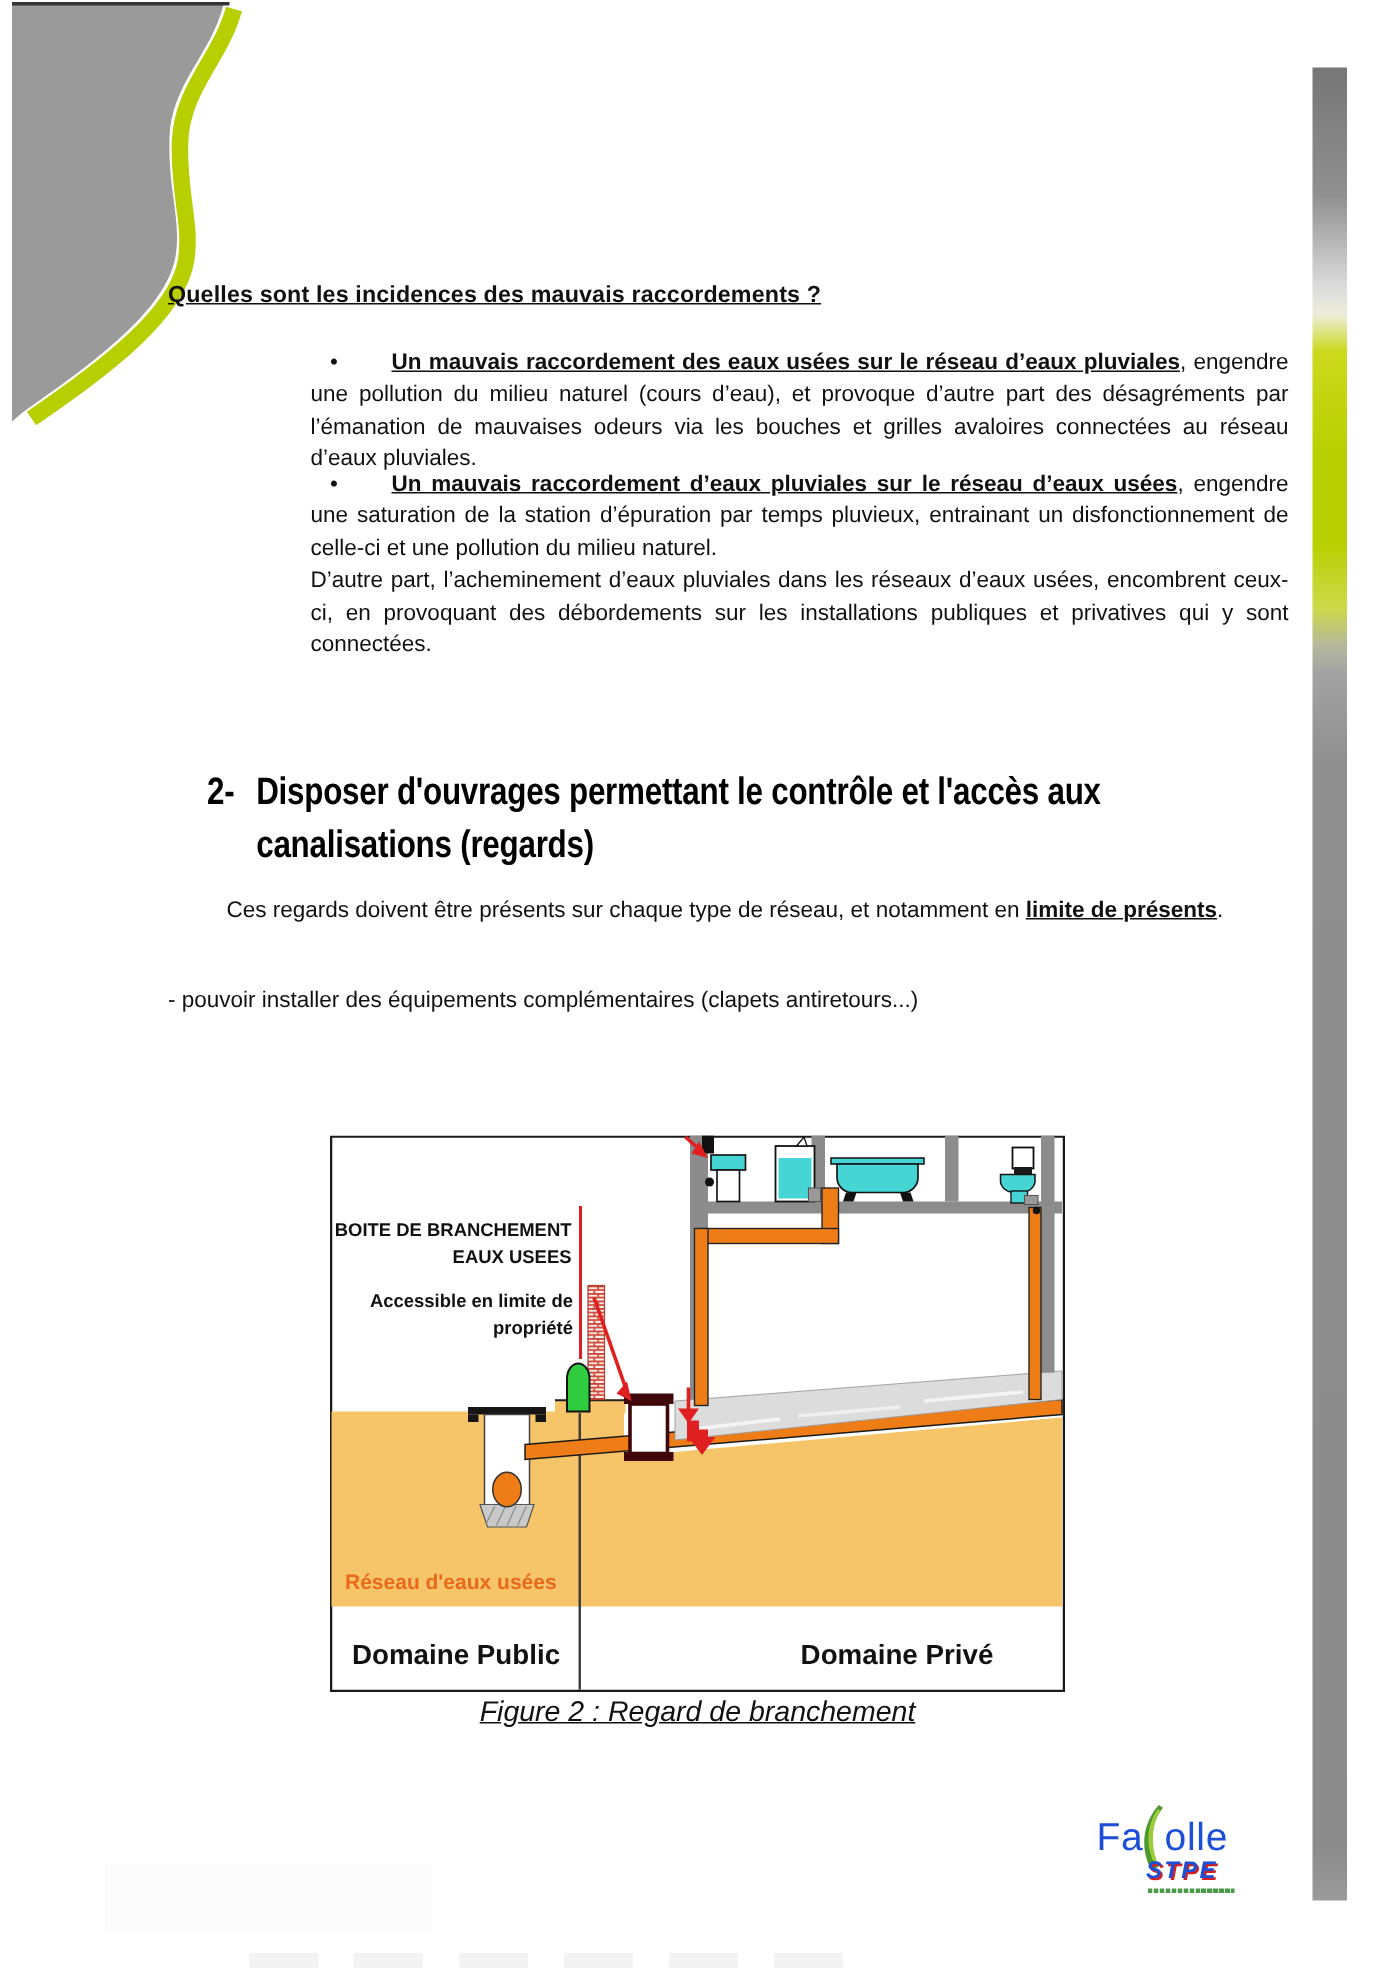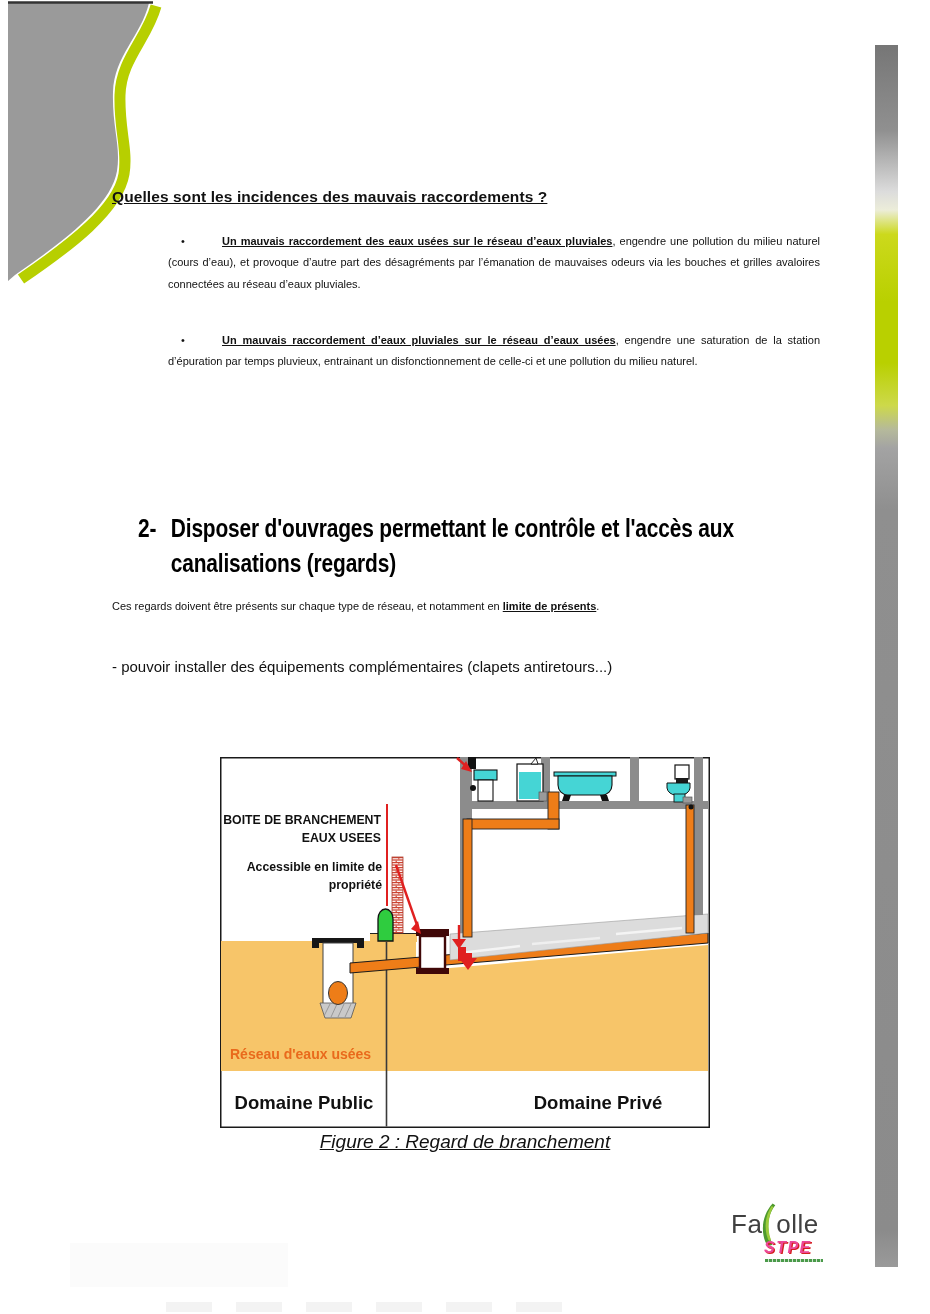--- a/index.html
+++ b/index.html
@@ -9,21 +9,21 @@
     margin:0 auto;
     padding-left:40px;
   }
   .abs{position:absolute;}
   
   .h1{
     left:112px;top:188px;font-size:15.5px;font-weight:bold;
     text-decoration:underline;letter-spacing:.1px;white-space:nowrap;
   }
   
-  .textblock{width:708px;font-size:11px;line-height:21.4px;}
+  .textblock{width:708px;font-size:15px;line-height:21.4px;margin-left:39px;}
   .bp{margin:0 0 0 56px;text-align:justify;}
   .bp .bullet{display:inline-block;width:54px;padding-left:13px;box-sizing:border-box;}
   .lead{font-weight:bold;text-decoration:underline;}
   .cont{margin:0 0 0 56px;text-align:justify;}
   
   .h2wrap{
     left:138px;top:511px;display:flex;font-weight:bold;font-size:25.5px;
     line-height:35px;letter-spacing:-.2px;transform:scaleX(.82);
     transform-origin:0 0;width:760px;color:#000;
   }
@@ -38,24 +38,24 @@
   
   .rightbar{
     left:875px;top:45px;width:23px;height:1222px;
     background:linear-gradient(180deg,
       #767676 0%,#909090 7%,#dcdcdc 12%,#ecedd9 13.5%,#ccd91c 15.5%,
       #b9d000 21%,#b9d000 26%,#cdd94a 29.5%,#b5b99b 31.5%,#a3a3a3 33%,
       #8f8f8f 38%,#8b8b8b 97%,#9a9a9a 100%);
   }
   
   .logo{left:731px;top:1202px;width:120px;height:66px;}
-  .logo-word{font-size:26px;color:#404040;letter-spacing:.5px;white-space:nowrap;}
+  .logo-word{font-size:26px;color:#1d4ed8;letter-spacing:.5px;white-space:nowrap;}
   .logo-word .leaf{display:inline-block;vertical-align:-15px;margin:0 -2px;}
   .logo-sub{
-    font-weight:bold;font-style:italic;font-size:16px;color:#ec4899;
+    font-weight:bold;font-style:italic;font-size:16px;color:#1d4ed8;
     text-shadow:1.3px 1.3px 0 #d42020;letter-spacing:1.5px;margin:-9px 0 0 33px;
   }
   .logo-tagline{
     width:58px;height:3px;margin:2px 0 0 34px;
     background:repeating-linear-gradient(90deg,#4a9a4a 0 3px,#cfe3cf 3px 4px);
   }
   
   .ghost1{left:70px;top:1243px;width:218px;height:44px;background:#fbfbfb;}
   .ghosttabs{left:166px;top:1302px;display:flex;gap:24px;}
   .ghosttabs div{width:46px;height:10px;background:#f3f3f3;}
@@ -74,22 +74,23 @@
   </svg>
 
   <div class="abs rightbar"></div>
 
   <div class="abs h1">Quelles sont les incidences des mauvais raccordements ?</div>
 
   <div class="abs textblock" style="left:112px;top:231px">
     <p class="bp"><span class="bullet">•</span><span class="lead">Un mauvais raccordement des eaux usées sur le réseau d’eaux pluviales</span><span>, engendre une pollution du milieu naturel (cours d’eau), et provoque d’autre part des désagréments par l’émanation de mauvaises odeurs via les bouches et grilles avaloires connectées au réseau d’eaux pluviales.</span></p>
   </div>
 
-  <div class="abs textblock" style="left:112px;top:330px">
+  <div class="abs textblock" style="left:112px;top:312px">
     <p class="bp"><span class="bullet">•</span><span class="lead">Un mauvais raccordement d’eaux pluviales sur le réseau d’eaux usées</span><span>, engendre une saturation de la station d’épuration par temps pluvieux, entrainant un disfonctionnement de celle-ci et une pollution du milieu naturel.</span></p>
+    <p class="cont">D’autre part, l’acheminement d’eaux pluviales dans les réseaux d’eaux usées, encombrent ceux-ci, en provoquant des débordements sur les installations publiques et privatives qui y sont connectées.</p>
   </div>
 
   <div class="abs h2wrap">
     <span class="h2num">2-</span>
     <span>
       <span style="display:block">Disposer d'ouvrages permettant le contrôle et l'accès aux</span>
       <span style="display:block">canalisations (regards)</span>
     </span>
   </div>
 

